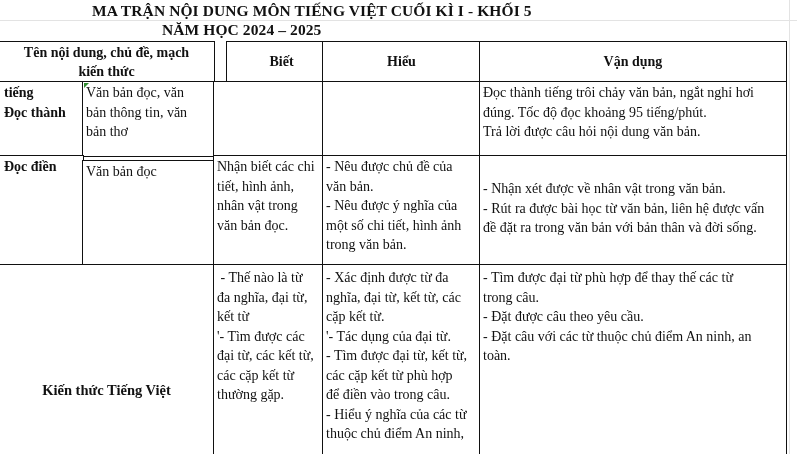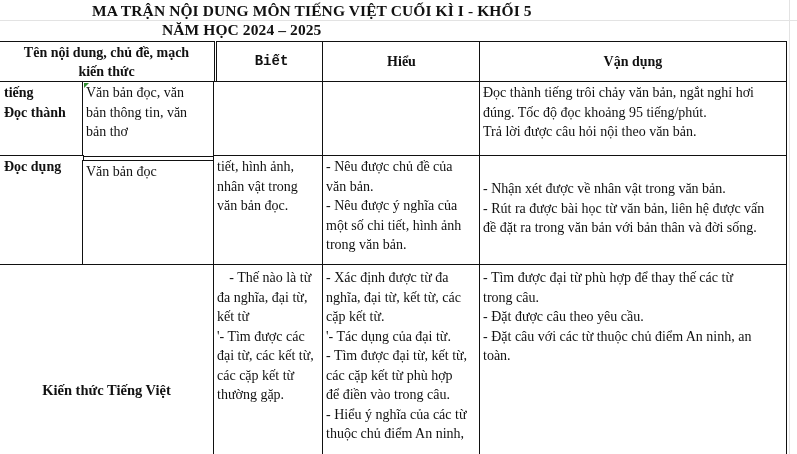--- a/index.html
+++ b/index.html
@@ -23,21 +23,21 @@
 <div class="gridline-h" style="top:20px;"></div>
 <div class="gridline-v" style="left:789px;"></div>
 
 <div class="title title1">MA TRẬN NỘI DUNG MÔN TIẾNG VIỆT CUỐI KÌ I - KHỐI 5</div>
 <div class="title title2">NĂM HỌC 2024 – 2025</div>
 
 <div class="cell hdr" style="left:-2px; top:41px; width:217px; height:42px; flex-direction:column; line-height:19px;">
   <span class="line">Tên nội dung, chủ đề, mạch</span>
   <span class="line">kiến thức</span>
 </div>
-<div class="cell hdr" style="left:216px; top:41px; width:111px; height:42px;font-family:Liberation Mono, monospace;">
+<div class="cell hdr" style="left:226px; top:41px; width:111px; height:42px;">
     <span>Biết</span>
   </div>
 <div class="cell hdr" style="left:322px; top:41px; width:159px; height:42px;">
     <span>Hiểu</span>
   </div>
 <div class="cell hdr" style="left:479px; top:41px; width:308px; height:42px;">
     <span>Vận dụng</span>
   </div>
 
 <div class="cell bold" style="left:-2px; top:81px; width:86px; height:76px; padding-left:5px;">
@@ -48,30 +48,31 @@
   <span class="line">Văn bản đọc, văn</span>
   <span class="line">bản thông tin, văn</span>
   <span class="line">bản thơ</span>
 </div>
 <div class="corner-mark" style="left:84px; top:83px;"></div>
 <div class="cell" style="left:213px; top:81px; width:111px; height:76px;"></div>
 <div class="cell" style="left:322px; top:81px; width:159px; height:76px;"></div>
 <div class="cell" style="left:479px; top:81px; width:308px; height:76px;">
   <span class="line">Đọc thành tiếng trôi chảy văn bản, ngắt nghỉ hơi</span>
   <span class="line">đúng. Tốc độ đọc khoảng 95 tiếng/phút.</span>
-  <span class="line">Trả lời được câu hỏi nội theo văn bản.</span>
+  <span class="line">Trả lời được câu hỏi nội dung văn bản.</span>
 </div>
 
 <div class="cell bold" style="left:-2px; top:155px; width:86px; height:111px; padding-left:5px;">
-  <span class="line">Đọc dụng</span>
+  <span class="line">Đọc điền</span>
 </div>
 <div class="cell" style="left:82px; top:160px; width:133px; height:111px;">
   <span class="line">Văn bản đọc</span>
 </div>
 <div class="cell" style="left:213px; top:155px; width:111px; height:111px;">
+  <span class="line">Nhận biết các chi</span>
   <span class="line">tiết, hình ảnh,</span>
   <span class="line">nhân vật trong</span>
   <span class="line">văn bản đọc.</span>
 </div>
 <div class="cell" style="left:322px; top:155px; width:159px; height:111px;">
   <span class="line">- Nêu được chủ đề của</span>
   <span class="line">văn bản.</span>
   <span class="line">- Nêu được ý nghĩa của</span>
   <span class="line">một số chi tiết, hình ảnh</span>
   <span class="line">trong văn bản.</span>
@@ -79,21 +80,21 @@
 <div class="cell" style="left:479px; top:155px; width:308px; height:111px; padding-top:23px;">
   <span class="line">- Nhận xét được về nhân vật trong văn bản.</span>
   <span class="line">- Rút ra được bài học từ văn bản, liên hệ được vấn</span>
   <span class="line">đề đặt ra trong văn bản với bản thân và đời sống.</span>
 </div>
 
 <div class="cell center-v" style="left:-2px; top:264px; width:217px; height:200px; font-size:14.5px; padding-top:55px;">
   <span>Kiến thức Tiếng Việt</span>
 </div>
 <div class="cell" style="left:213px; top:264px; width:111px; height:200px; padding-top:3px;">
-  <span class="line" style="white-space:pre;text-align:center;"> - Thế nào là từ</span>
+  <span class="line" style="white-space:pre;"> - Thế nào là từ</span>
   <span class="line">đa nghĩa, đại từ,</span>
   <span class="line">kết từ</span>
   <span class="line">'- Tìm được các</span>
   <span class="line">đại từ, các kết từ,</span>
   <span class="line">các cặp kết từ</span>
   <span class="line">thường gặp.</span>
 </div>
 <div class="cell" style="left:322px; top:264px; width:159px; height:200px; padding-top:3px;">
   <span class="line">- Xác định được từ đa</span>
   <span class="line">nghĩa, đại từ, kết từ, các</span>

